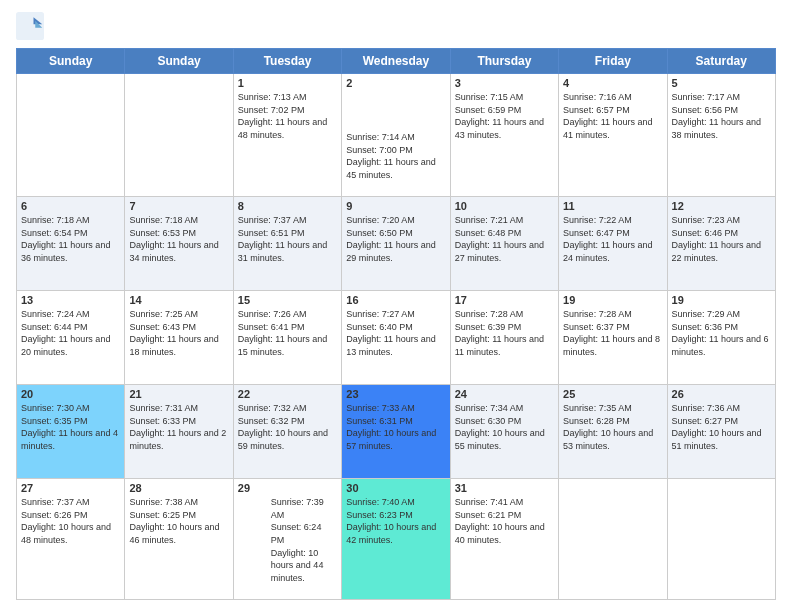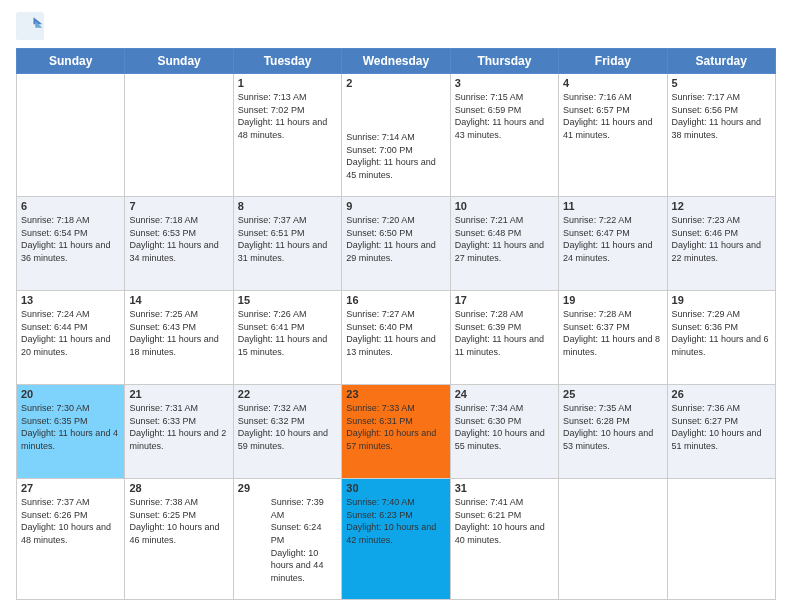--- a/index.html
+++ b/index.html
@@ -272,21 +272,21 @@
             <div class="day-info" style="white-space: pre-line;">Sunrise: 7:31 AM
 Sunset: 6:33 PM
 Daylight: 11 hours and 2 minutes.</div>
           </td>
           <td style="background-color: rgb(238, 242, 248);">
             <span class="day-num">22</span>
             <div class="day-info" style="white-space: pre-line;">Sunrise: 7:32 AM
 Sunset: 6:32 PM
 Daylight: 10 hours and 59 minutes.</div>
           </td>
-          <td style="background-color: #f97316;">
+          <td style="background-color: #3b82f6;">
             <span class="day-num">23</span>
             <div class="day-info" style="white-space: pre-line;">Sunrise: 7:33 AM
 Sunset: 6:31 PM
 Daylight: 10 hours and 57 minutes.</div>
           </td>
           <td style="background-color: rgb(238, 242, 248);">
             <span class="day-num">24</span>
             <div class="day-info" style="white-space: pre-line;">Sunrise: 7:34 AM
 Sunset: 6:30 PM
 Daylight: 10 hours and 55 minutes.</div>
@@ -316,21 +316,21 @@
             <div class="day-info" style="white-space: pre-line;">Sunrise: 7:38 AM
 Sunset: 6:25 PM
 Daylight: 10 hours and 46 minutes.</div>
           </td>
           <td style="background-color: rgb(255, 255, 255);">
             <span class="day-num">29</span>
             <div class="day-info" style="white-space: pre-line; margin-left: 33px;">Sunrise: 7:39 AM
 Sunset: 6:24 PM
 Daylight: 10 hours and 44 minutes.</div>
           </td>
-          <td style="background-color: #0ea5e9;">
+          <td style="background-color: #5eead4;">
             <span class="day-num">30</span>
             <div class="day-info" style="white-space: pre-line;">Sunrise: 7:40 AM
 Sunset: 6:23 PM
 Daylight: 10 hours and 42 minutes.</div>
           </td>
           <td style="background-color: rgb(255, 255, 255);">
             <span class="day-num">31</span>
             <div class="day-info" style="white-space: pre-line;">Sunrise: 7:41 AM
 Sunset: 6:21 PM
 Daylight: 10 hours and 40 minutes.</div>

